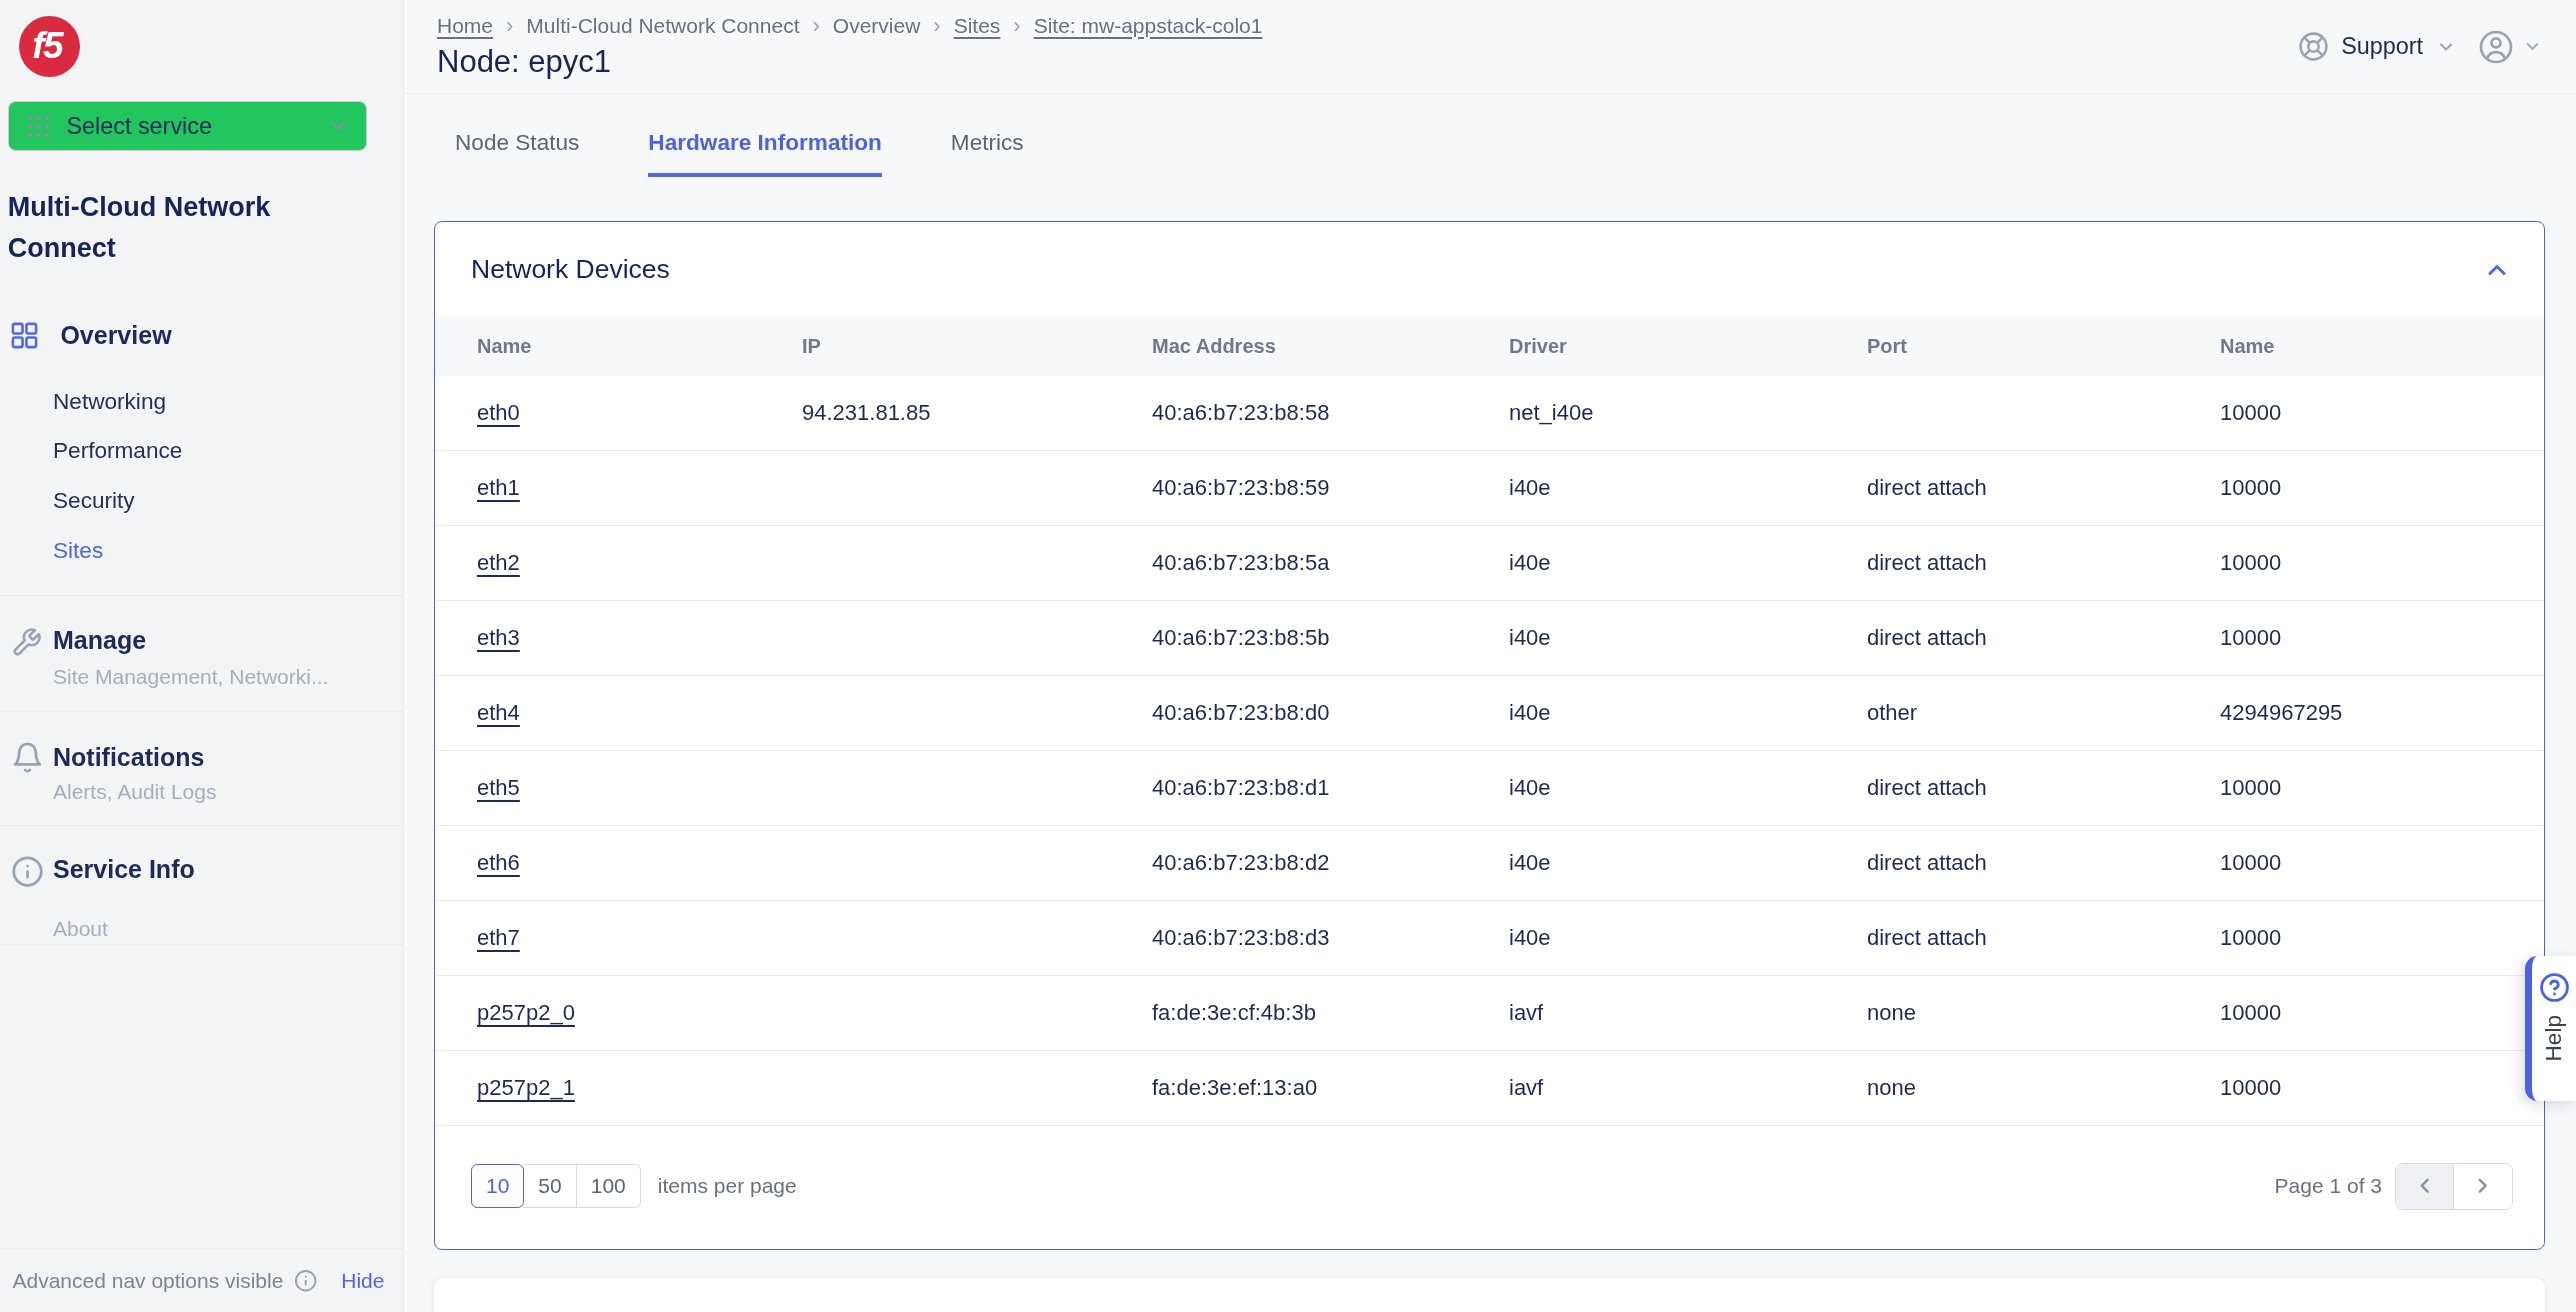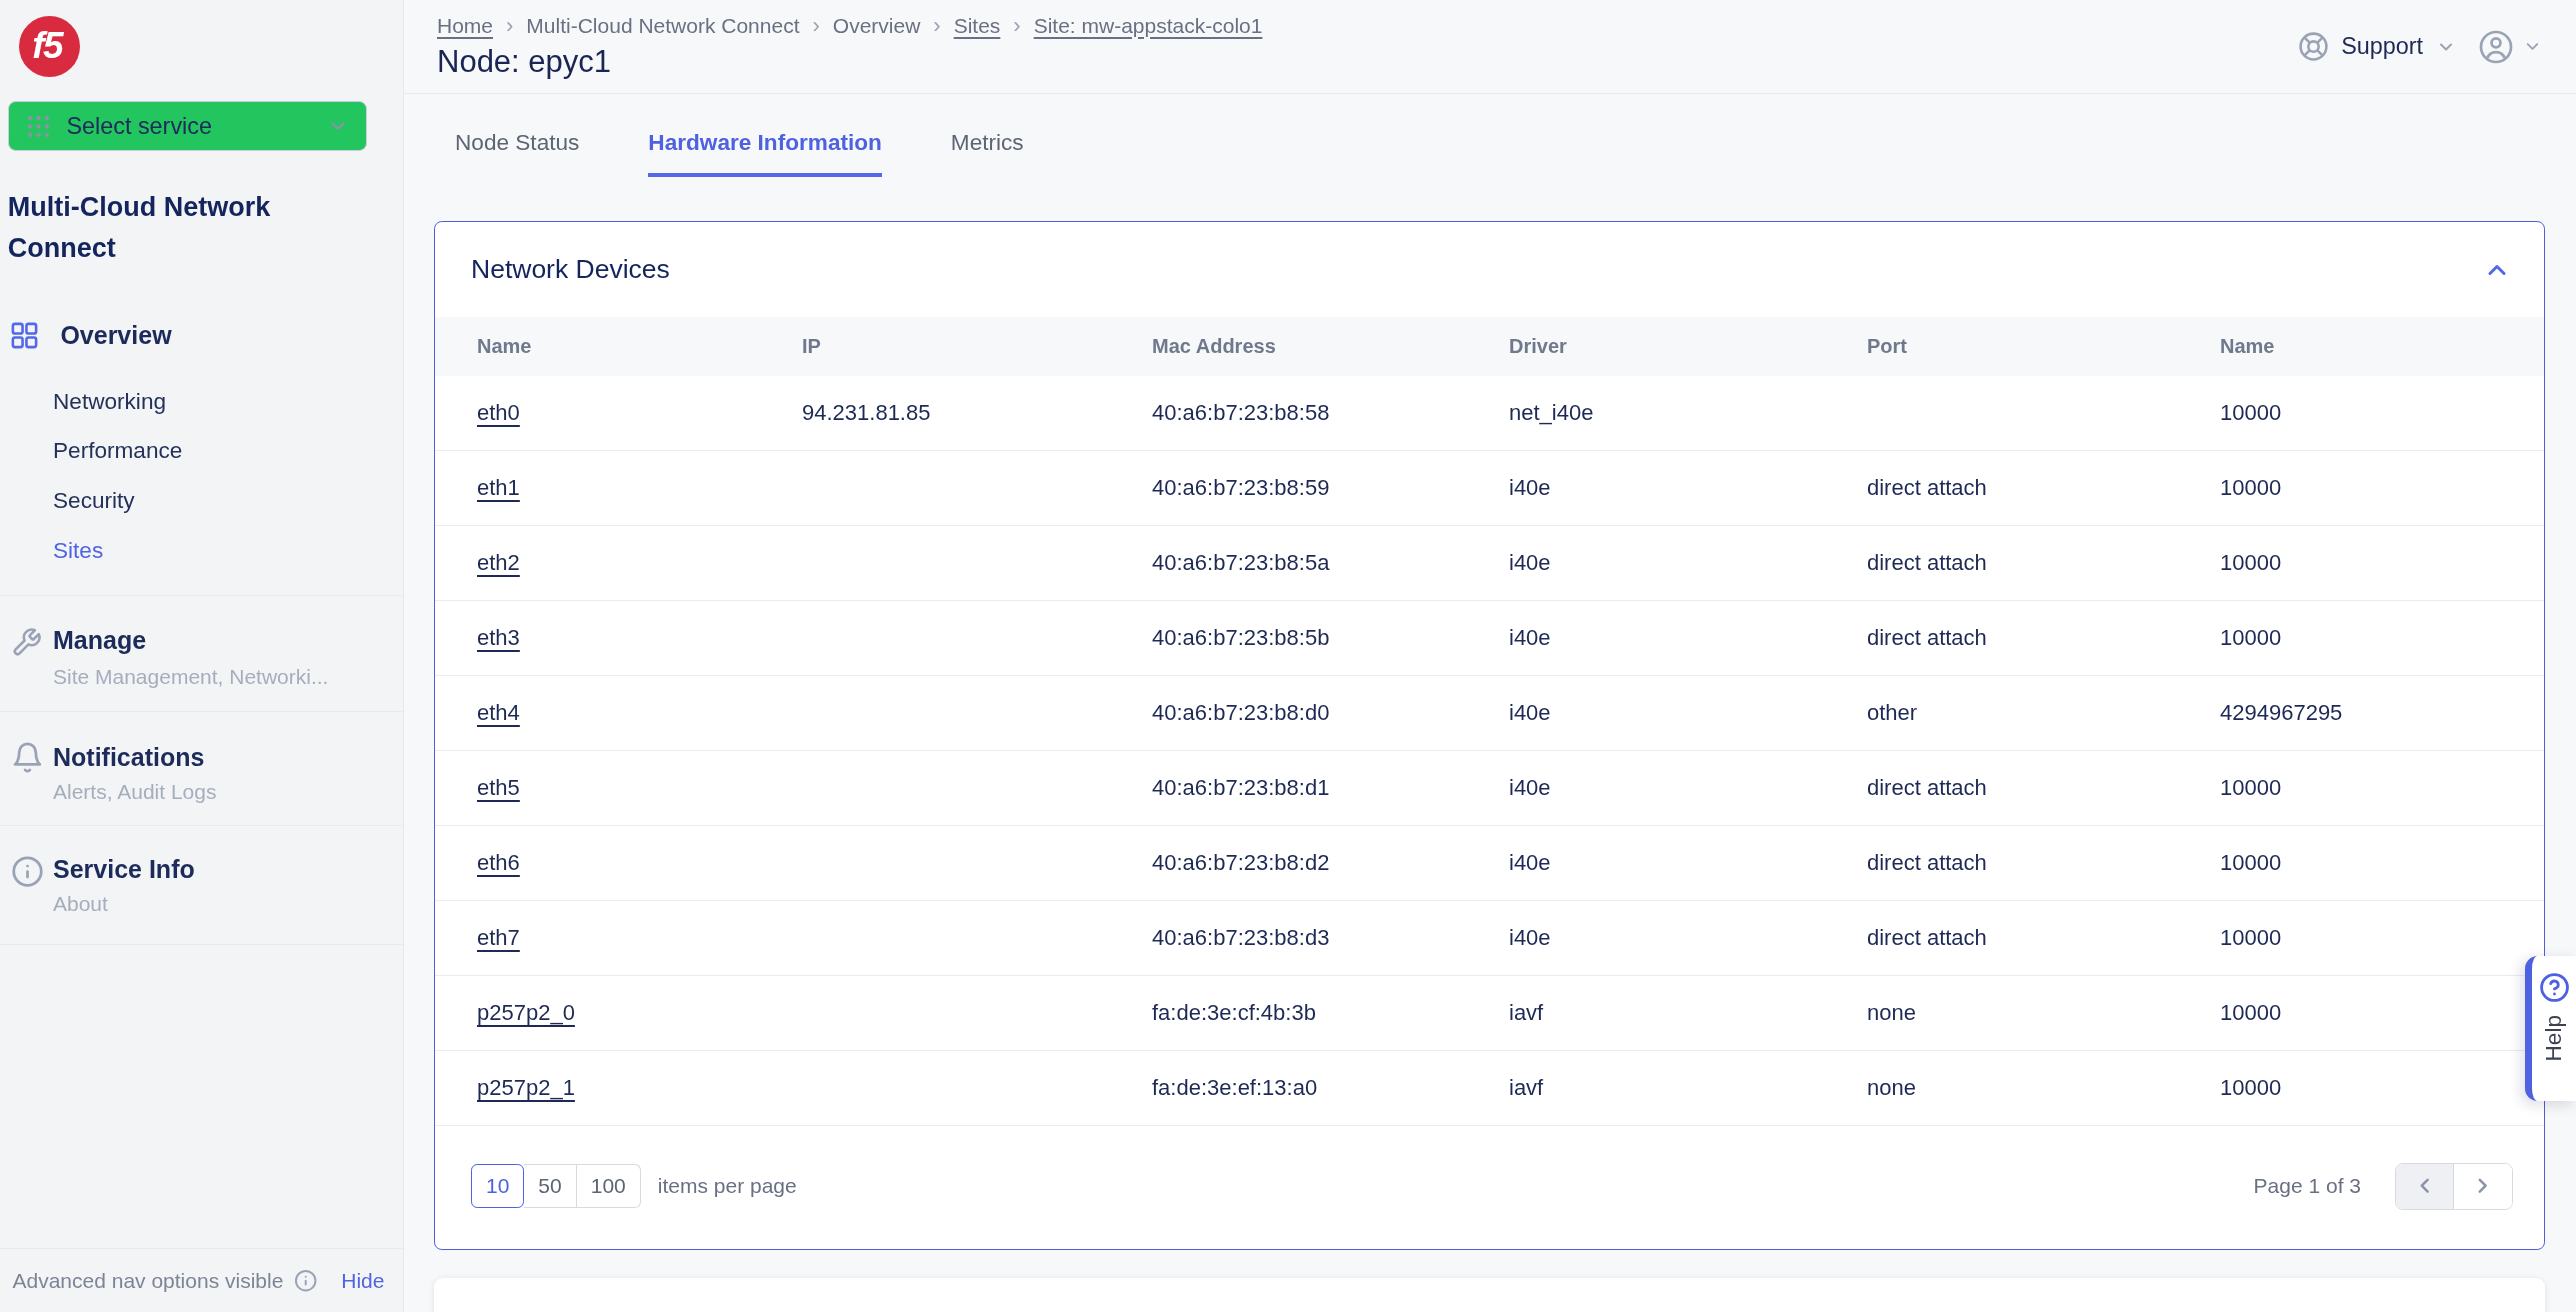--- a/index.html
+++ b/index.html
@@ -94,21 +94,21 @@
   .tcell { font-size: 22px; color: #1e2a55; }
   .cell-link { text-decoration: underline; text-underline-offset: 4.7px; cursor: pointer; color: #1e2a55; }
 
   .card-footer { height: 120px; display: flex; align-items: center; justify-content: space-between; padding: 0 31px 0 36px; }
   .per-page { display: flex; align-items: center; }
   .seg { height: 44px; line-height: 41px; padding: 0 14px; font-size: 21px; color: #5d6575; border: 0.8px solid #d7dae3; background: #ffffff; cursor: pointer; }
   .seg.first { border: 1.6px solid #4d61e1; color: #4d61e1; border-radius: 6.2px; position: relative; z-index: 2; }
   .seg.mid { border-left: none; }
   .seg.last { border-left: none; border-radius: 0 6.2px 6.2px 0; }
   .per-page-label { font-size: 21px; color: #697083; margin-left: 17px; }
-  .pager { display: flex; align-items: center; gap: 34px; }
+  .pager { display: flex; align-items: center; gap: 13px; }
   .page-status { font-size: 21px; color: #697083; }
   .pager-buttons { display: flex; border: 0.8px solid #d7dae3; border-radius: 7.8px; overflow: hidden; }
   .pager-btn { width: 58px; height: 45px; display: flex; align-items: center; justify-content: center; background: #ffffff; cursor: pointer; }
   .pager-btn.prev { background: #eef0f4; border-right: 0.8px solid #d7dae3; }
 
   
   .next-card {
     position: absolute; left: 434px; top: 1278px; width: 2111px; height: 55px;
     background: #ffffff; border-radius: 9.4px; box-shadow: 0 1.6px 6.2px rgba(20,30,80,0.10);
   }
@@ -198,21 +198,21 @@
   <div class="side-divider" style="top: 825px;"></div>
 
   <span class="side-icon" style="top: 855px;">
     <svg width="33" height="33" viewBox="0 0 24 24" fill="none" stroke="#9aa3b5" stroke-width="2" stroke-linecap="round" stroke-linejoin="round">
       <circle cx="12" cy="12" r="10"></circle>
         <line x1="12" y1="16" x2="12" y2="12"></line>
         <line x1="12" y1="8" x2="12.01" y2="8"></line>
     </svg>
   </span>
   <div class="section-label" style="top: 855px;">Service Info</div>
-  <div class="section-sub" style="top: 892px;">About</div>
+  <div class="section-sub" style="top: 917px;">About</div>
 
   <div class="side-divider" style="top: 944px;"></div>
 
   <div class="sidebar-footer">
     <span class="status">Advanced nav options visible</span>
     <span>
       <svg width="23.4" height="23.4" viewBox="0 0 24 24" fill="none" stroke="#9aa3b5" stroke-width="2" stroke-linecap="round">
           <circle cx="12" cy="12" r="10"></circle>
           <line x1="12" y1="16" x2="12" y2="12"></line>
           <line x1="12" y1="8" x2="12.01" y2="8"></line>

